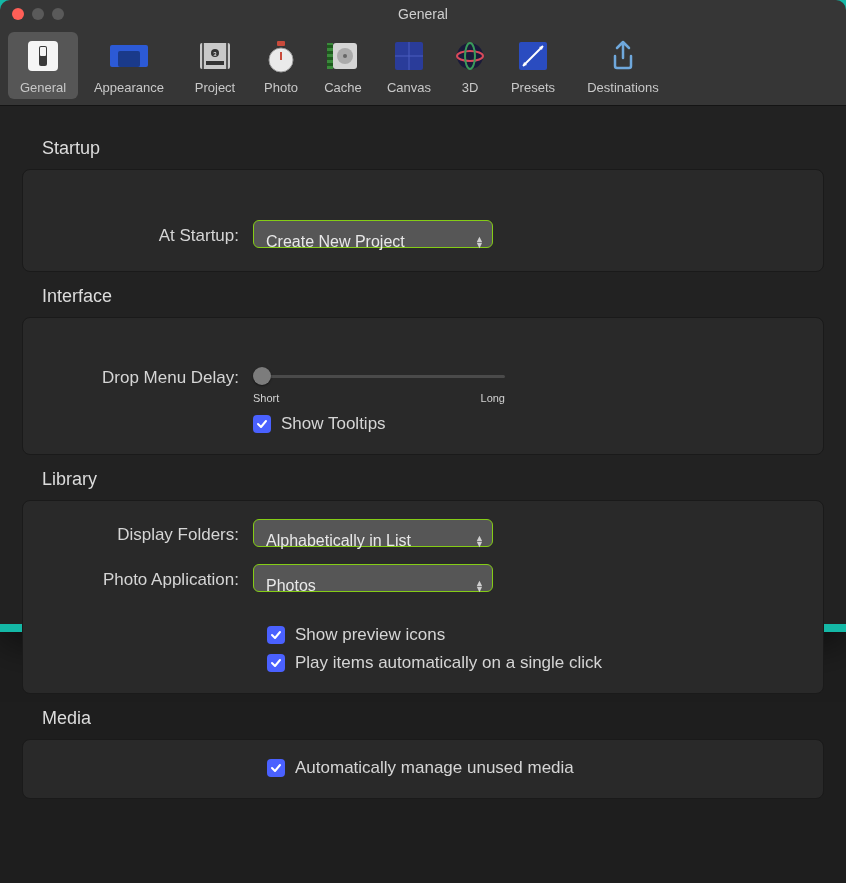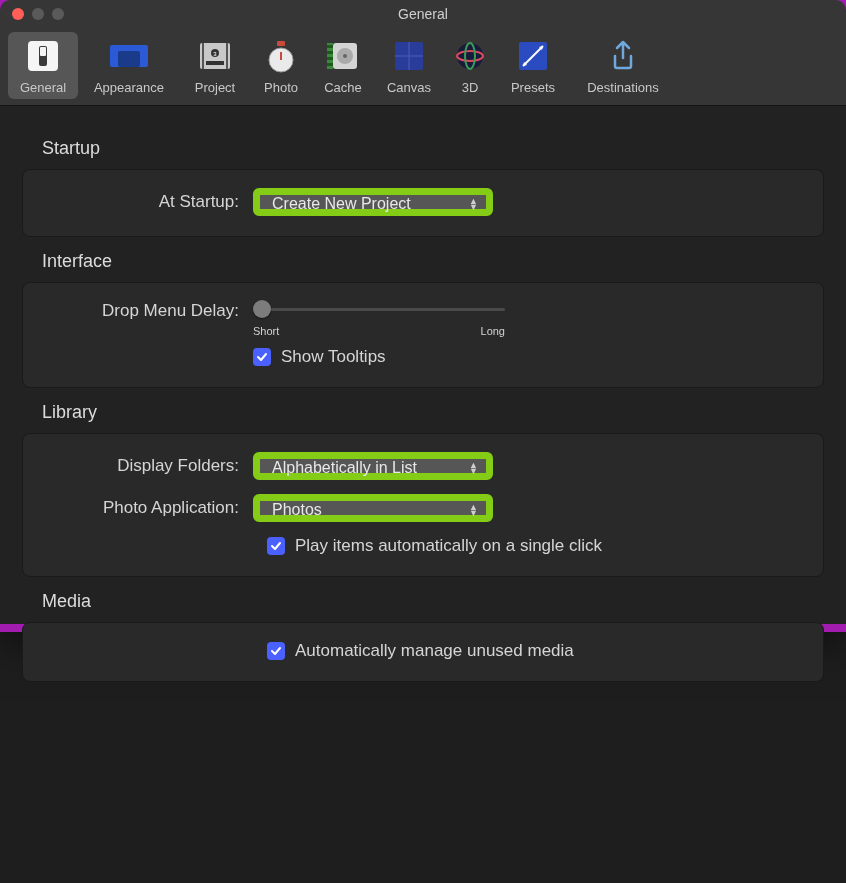--- a/index.html
+++ b/index.html
@@ -8,21 +8,21 @@
     background: #1e1e1e;
     color: #d9d9d9;
     width: 846px;
     height: 883px;
     overflow: hidden;
     -webkit-font-smoothing: antialiased;
   }
   .window {
     width: 846px;
     height: 632px;
-    background: #a21caf;
+    background: #14b8a6;
     border-radius: 0;
     position: relative;
     box-shadow: 0 10px 40px rgba(0,0,0,0.6);
   }
   .titlebar {
     height: 28px;
     display: flex;
     align-items: center;
     position: relative;
     background: #363636;
@@ -90,40 +90,40 @@
     background: #292929;
     border: 1px solid #1a1a1a;
     border-radius: 8px;
     padding: 18px 20px 20px 20px;
   }
   .row {
     display: flex;
     align-items: center;
     margin-bottom: 14px;
   }
-  .row:last-child { margin-bottom: 0; }
+  .row:last-child { margin-bottom: 0; margin-top: 32px; }
   .row-label {
     width: 210px;
     text-align: right;
     padding-right: 14px;
     font-size: 17px;
     color: #d5d5d5;
   }
   .row-control {
     flex: 1;
   }
   .select {
     display: inline-flex;
     align-items: center;
     justify-content: space-between;
     background: #565656;
-    border: 7px solid #84cc16;
+    border: 1px solid #84cc16;
     border-radius: 6px;
     height: 28px;
-    padding: 4px 8px 0 12px;
+    padding: 16px 8px 0 12px;
     font-size: 16px;
     color: #e8e8e8;
     min-width: 240px;
     cursor: default;
   }
   .select-arrows {
     display: flex;
     flex-direction: column;
     line-height: 6px;
     font-size: 9px;
@@ -367,20 +367,28 @@
         <div class="row-control">
           <div class="select">
             <span>Photos</span>
             <span class="select-arrows">
                 <span>▲</span>
                 <span>▼</span>
               </span>
           </div>
         </div>
       </div>
+      <div class="checkbox-row indent-control" style="margin-top:30px">
+        <div class="checkbox">
+          <svg viewBox="0 0 12 12">
+              <path d="M2 6 L5 9 L10 3" stroke="#fff" stroke-width="2" fill="none" stroke-linecap="round" stroke-linejoin="round"></path>
+            </svg>
+        </div>
+        <span class="checkbox-label">Show preview icons</span>
+      </div>
       <div class="checkbox-row indent-control" style="margin-top:8px">
         <div class="checkbox">
           <svg viewBox="0 0 12 12">
               <path d="M2 6 L5 9 L10 3" stroke="#fff" stroke-width="2" fill="none" stroke-linecap="round" stroke-linejoin="round"></path>
             </svg>
         </div>
         <span class="checkbox-label">Play items automatically on a single click</span>
       </div>
     </div>
 

